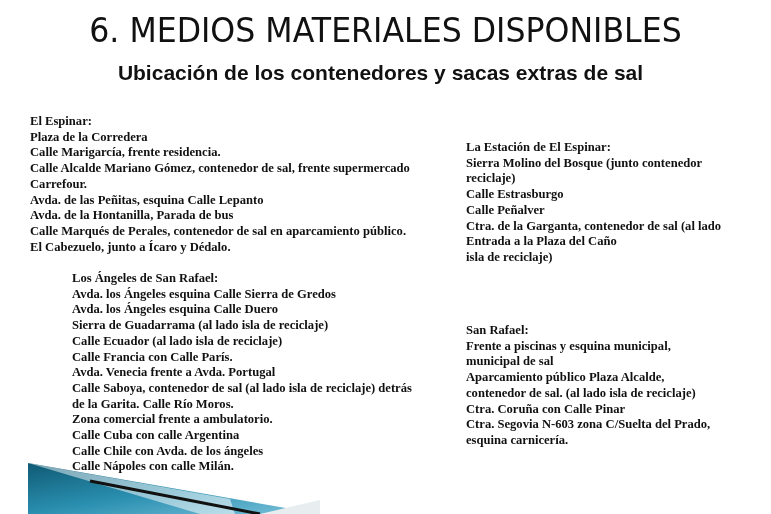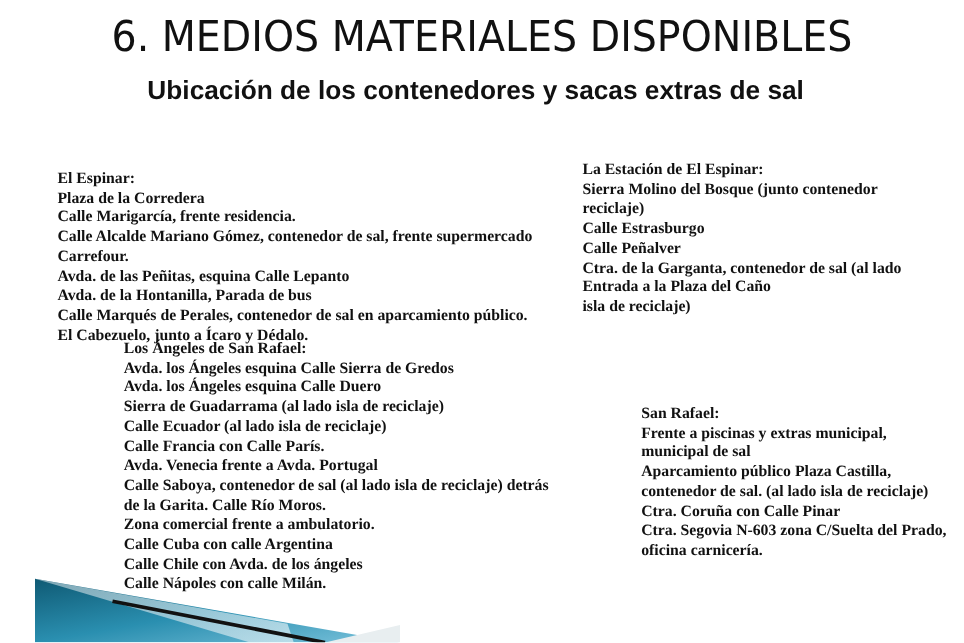--- a/index.html
+++ b/index.html
@@ -18,24 +18,24 @@
       font-family: "Liberation Sans", sans-serif; font-weight: bold; font-size: 21px;
       color: #111; line-height: 30px; margin-left: 27px;
     }
     .block {
       position: absolute;
       font-family: "Liberation Serif", serif; font-size: 12.6px; line-height: 15.7px;
       color: #111;
     }
     .block .heading { font-weight: bold; }
     .block .line { white-space: nowrap; font-weight: bold; }
-    #espinar { left: 46px; top: 114px; margin-top: 21px; }
-    #angeles { left: 99px; top: 271px; }
-    #estacion { left: 466px; top: 128px; }
-    #sanrafael { left: 466px; top: 323px; margin-left: 47px; }
+    #espinar { left: 30px; top: 114px; }
+    #angeles { left: 72px; top: 271px; }
+    #estacion { left: 466px; top: 140px; }
+    #sanrafael { left: 466px; top: 323px; }
     .deco {
       position: absolute; left: 0; top: 455px; width: 320px; height: 59px;
     }
   </style>
 </head>
 <body>
 
 <div class="title">6. MEDIOS MATERIALES DISPONIBLES</div>
 <div class="subtitle">Ubicación de los contenedores y sacas extras de sal</div>
 
@@ -73,27 +73,27 @@
   <div class="line">reciclaje)</div>
   <div class="line">Calle Estrasburgo</div>
   <div class="line">Calle Peñalver</div>
   <div class="line">Ctra. de la Garganta, contenedor de sal (al lado</div>
   <div class="line">Entrada a la Plaza del Caño</div>
   <div class="line">isla de reciclaje)</div>
 </div>
 
 <div class="block" id="sanrafael">
   <div class="heading">San Rafael:</div>
-  <div class="line">Frente a piscinas y extras municipal,</div>
+  <div class="line">Frente a piscinas y esquina municipal,</div>
   <div class="line">municipal de sal</div>
-  <div class="line">Aparcamiento público Plaza Castilla,</div>
+  <div class="line">Aparcamiento público Plaza Alcalde,</div>
   <div class="line">contenedor de sal. (al lado isla de reciclaje)</div>
   <div class="line">Ctra. Coruña con Calle Pinar</div>
   <div class="line">Ctra. Segovia N-603 zona C/Suelta del Prado,</div>
-  <div class="line">oficina carnicería.</div>
+  <div class="line">esquina carnicería.</div>
 </div>
 
 <svg class="deco" viewBox="0 0 320 59" preserveAspectRatio="none">
   <defs>
     <linearGradient id="tealGrad" x1="0" y1="0" x2="1" y2="1">
       <stop offset="0" stop-color="#0f5a74"></stop>
       <stop offset="0.5" stop-color="#2a8fb0"></stop>
       <stop offset="1" stop-color="#7cc3dc"></stop>
     </linearGradient>
     <linearGradient id="lightGrad" x1="0" y1="0" x2="1" y2="0">

